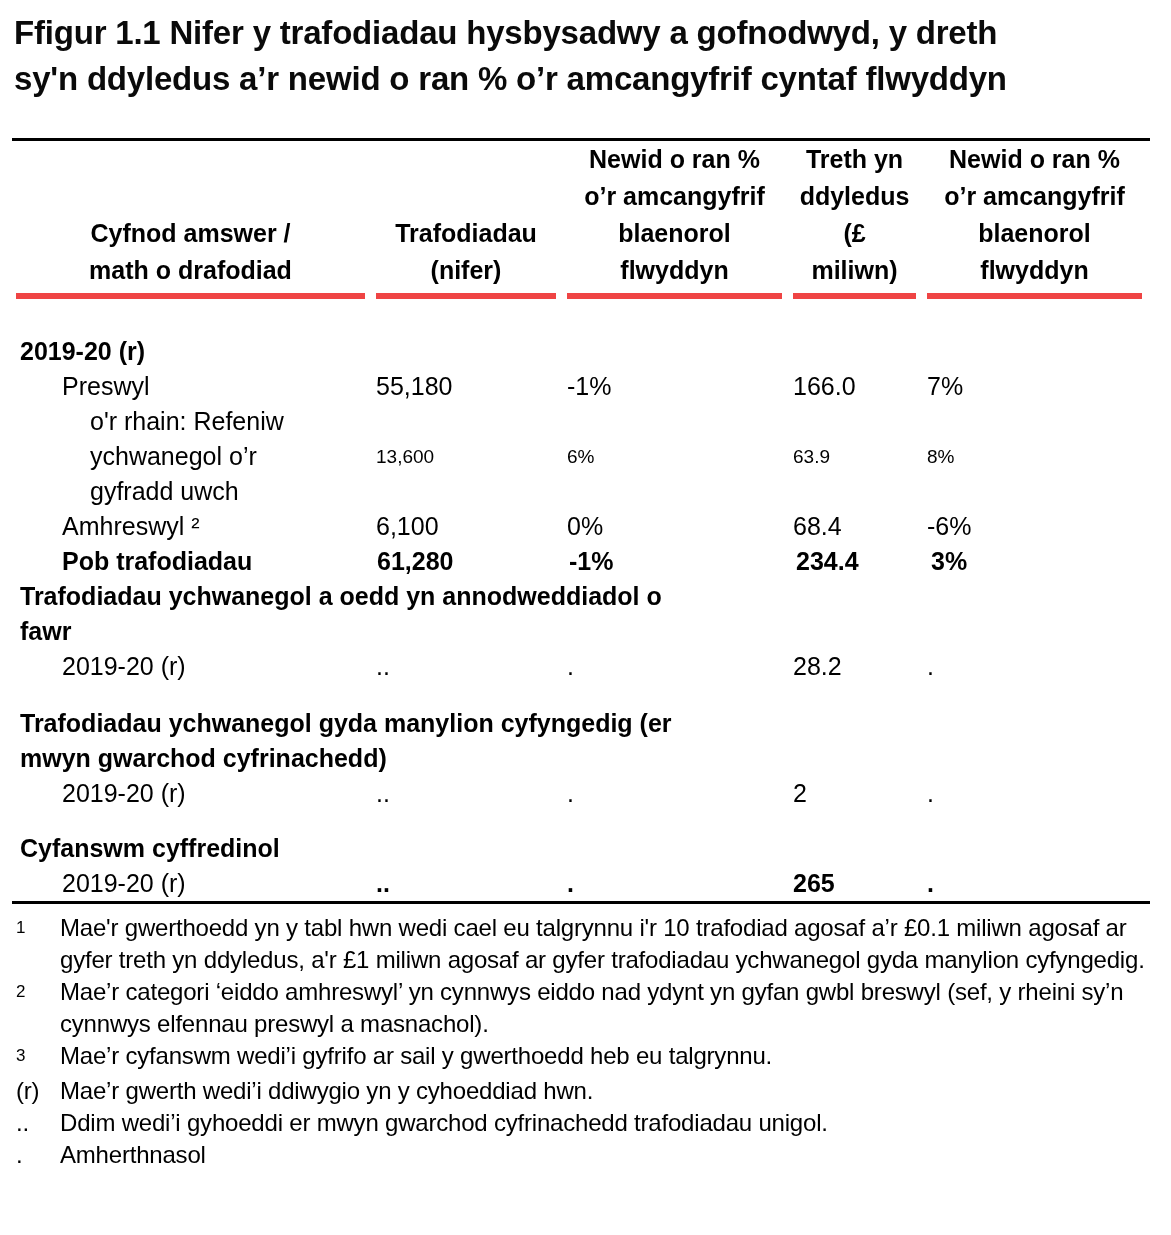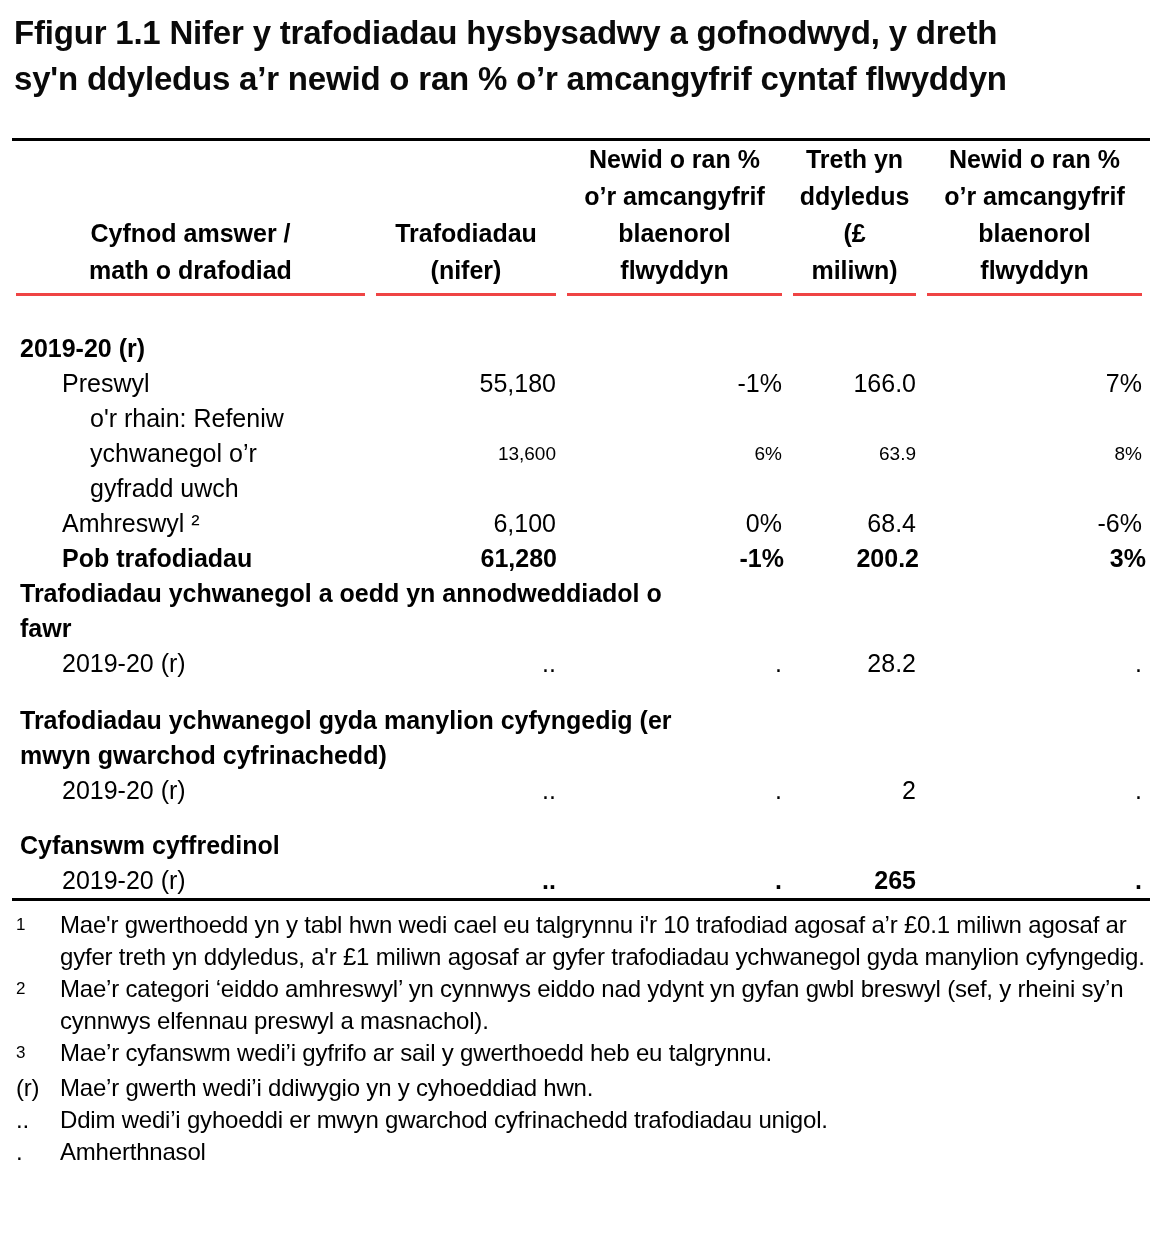--- a/index.html
+++ b/index.html
@@ -24,27 +24,27 @@
   .rule{height:3px;background:#000;width:1138px;margin-left:-4px;}
   .grid{
     display:grid;
     grid-template-columns:349px 180px 215px 123px 215px;
     column-gap:11px;
   }
   .hcell{
     display:flex;flex-direction:column;justify-content:flex-end;
     text-align:center;font-weight:700;font-size:25px;line-height:37px;
     height:148px;padding-bottom:4px;
-    border-bottom:3px solid #ef4444;
+    border-bottom:6px solid #ef4444;
   }
   .hline{display:block;white-space:nowrap;}
   .tbody{margin-top:35px;font-size:25px;}
   .row{line-height:35px;}
   .cell{white-space:nowrap;}
-  .num{text-align:right;}
+  .num{text-align:left;}
   .lbl{padding-left:46px;}
   .lbl2{padding-left:74px;}
   .sec{font-weight:700;padding-left:4px;}
   .secwrap{font-weight:700;padding-left:4px;line-height:35px;}
   .secwrap span{display:block;white-space:nowrap;}
   .bold{font-weight:700;gap:12px;}
   .smallrow{align-items:center;}
   .smallrow .num{font-size:19px;}
   .spacer1{height:22px;}
   .spacer2{height:20px;}
@@ -127,21 +127,21 @@
         <div class="cell num">6,100</div>
         <div class="cell num">0%</div>
         <div class="cell num">68.4</div>
         <div class="cell num">-6%</div>
       </div>
 
       <div class="grid row bold">
         <div class="cell lbl">Pob trafodiadau</div>
         <div class="cell num">61,280</div>
         <div class="cell num">-1%</div>
-        <div class="cell num">200.2</div>
+        <div class="cell num">234.4</div>
         <div class="cell num">3%</div>
       </div>
 
       <div class="secwrap">
         <span>Trafodiadau ychwanegol a oedd yn annodweddiadol o</span>
         <span>fawr</span>
       </div>
 
       <div class="grid row">
         <div class="cell lbl">2019-20 (r)</div>

